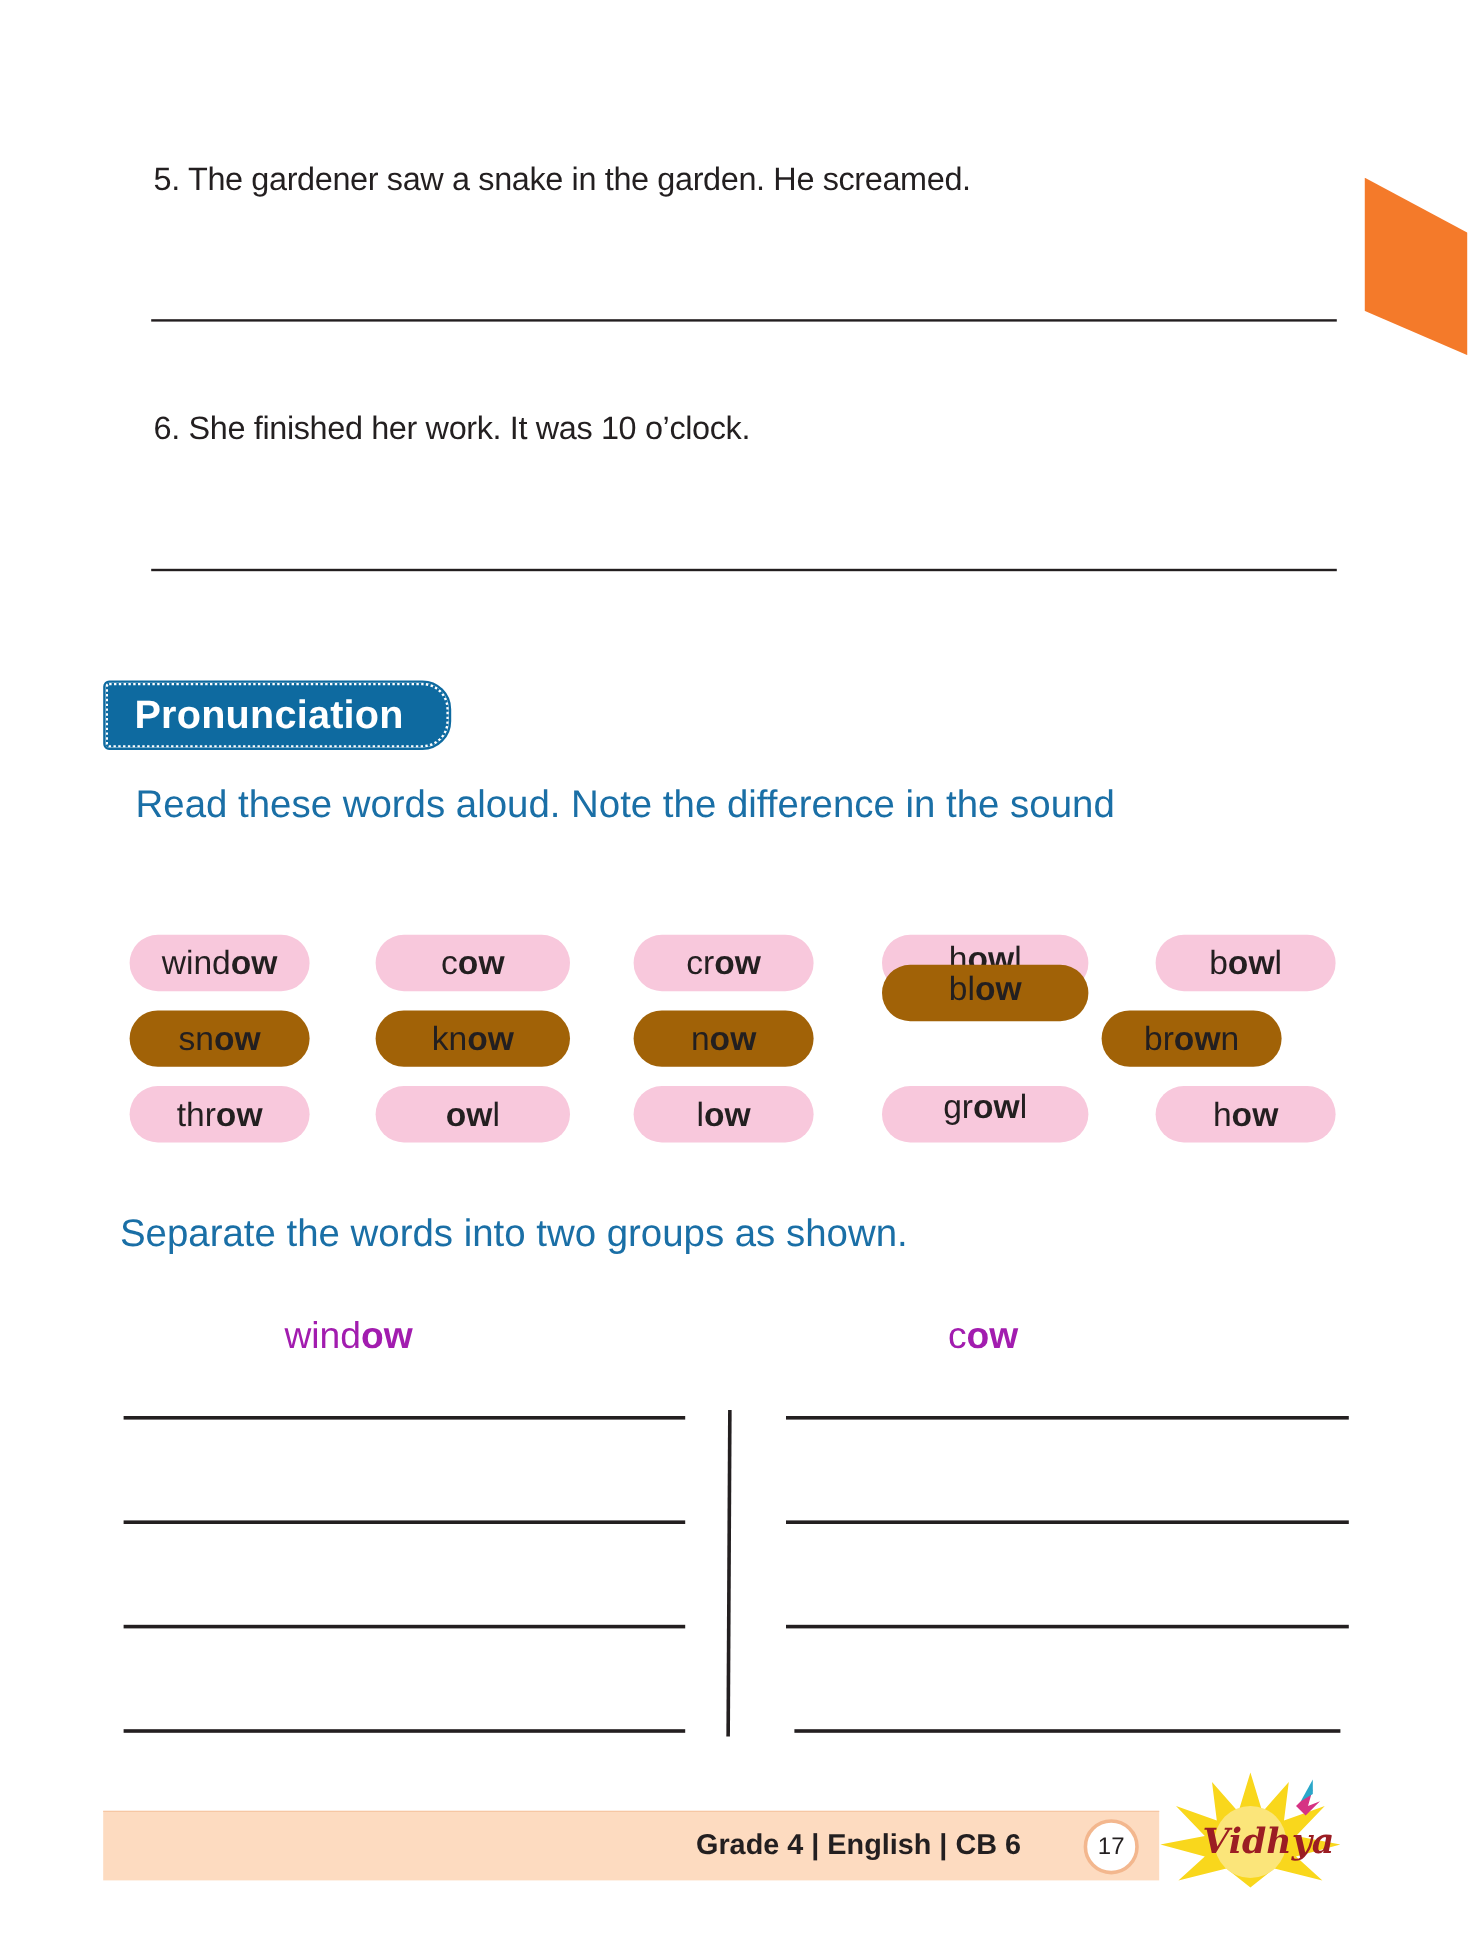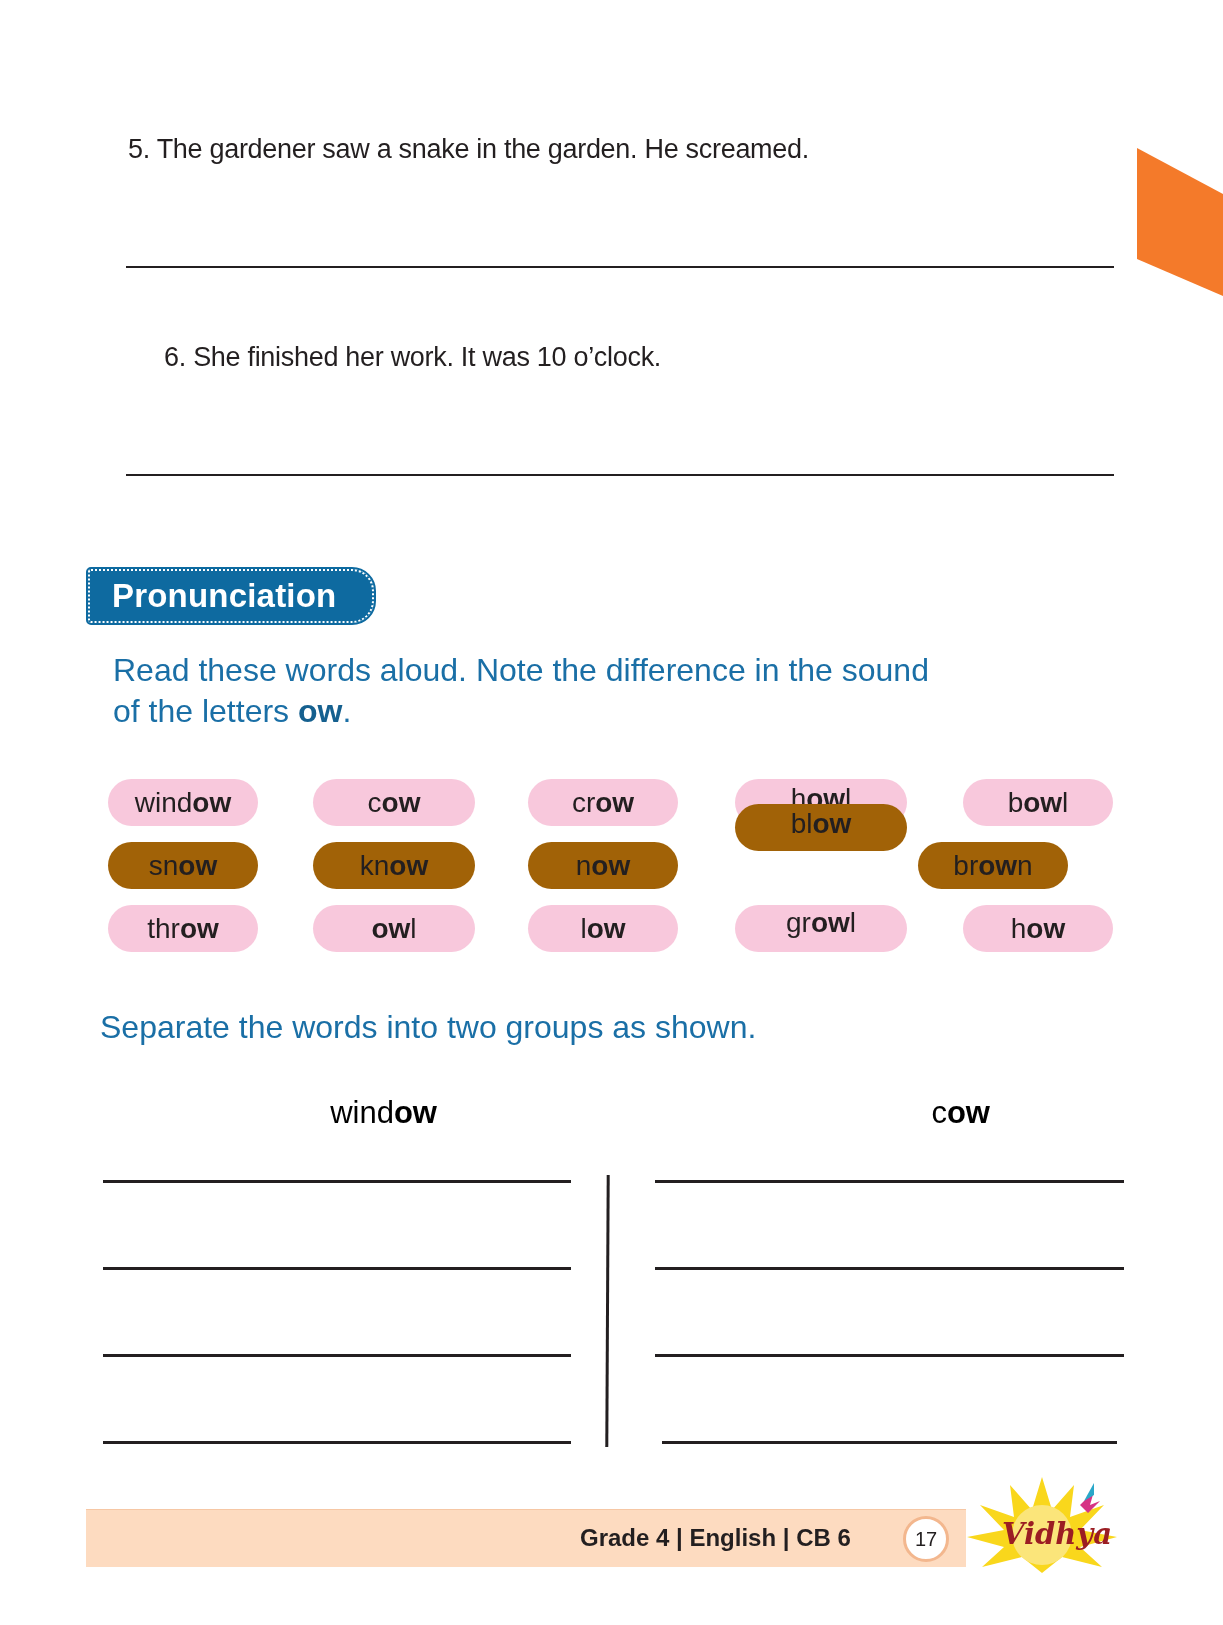--- a/index.html
+++ b/index.html
@@ -30,21 +30,21 @@
     }
     .instruction { color: #1a6fa6; font-size: 32px; line-height: 41px; }
     .instruction b { font-weight: bold; color: #15608f; }
     .pill {
       height: 47px; border-radius: 24px; display: flex; align-items: center;
       justify-content: center; font-size: 28px; color: #231f20; box-sizing: border-box;
     }
     .pill.pink { background: #f8c8dc; }
     .pill.blue { background: #a16207; }
     .pill b { font-weight: bold; }
-    .col-head { font-size: 31px; color: #000000; text-align: right; }
+    .col-head { font-size: 31px; color: #a21caf; text-align: left; }
     .col-head b { font-weight: bold; }
     .divider-v { width: 3px; background: #231f20; transform: rotate(0.3deg); }
     .footer-band {
       left: 86px; top: 1509px; width: 880px; height: 57px;
       background: #fddbc0; border-top: 1px solid #f6c7a4;
     }
     .footer-text {
       font-weight: bold; font-size: 24px; color: #231f20; white-space: nowrap;
     }
     .page-circle {
@@ -62,33 +62,32 @@
 <body>
 
 <div class="abs orange-tab"></div>
 
 <div class="abs sentence" style="left:128px; top:134px;">
   <span>5.</span>
   <span>The gardener saw a snake in the garden. He screamed.</span>
 </div>
 <div class="abs answer-line" style="left:126px; top:266px; width:988px;"></div>
 
-<div class="abs sentence" style="left:128px; top:342px;margin-left:36px;">
+<div class="abs sentence" style="left:128px; top:342px;">
   <span>6.</span>
   <span>She finished her work. It was 10 o’clock.</span>
 </div>
 <div class="abs answer-line" style="left:126px; top:474px; width:988px;"></div>
 
 <div class="abs section-badge">
   <span>Pronunciation</span>
 </div>
 
 <div class="abs instruction" style="left:113px; top:650px; width:1000px;">
   <div>Read these words aloud. Note the difference in the sound</div>
-  <div><span>of the letters </span><b>ow</b><span>.</span></div>
 </div>
 
 <div class="abs" style="left:0; top:0;">
 
   <div class="abs pill pink" style="left:108px; top:779px; width:150px;">
       <span>wind</span>
       <b>ow</b>
       <span></span>
     </div>
   <div class="abs pill pink" style="left:313px; top:779px; width:162px;">

